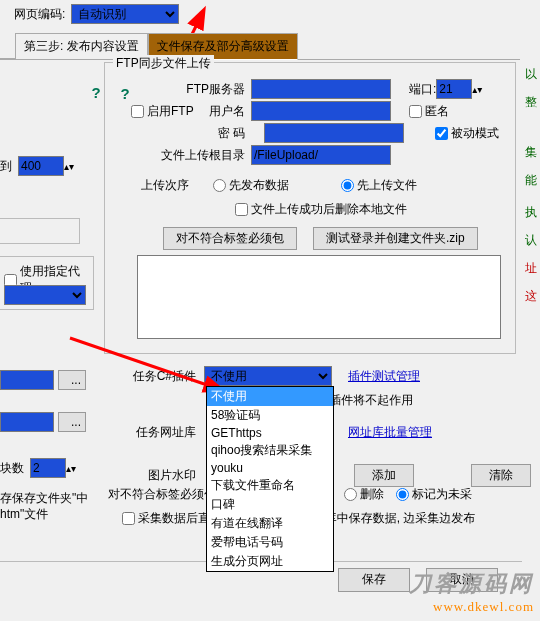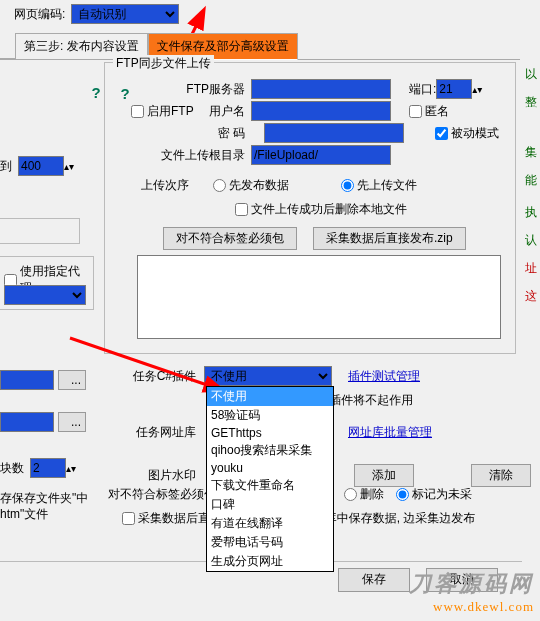--- a/index.html
+++ b/index.html
@@ -2,21 +2,21 @@
 <html><head>
 <meta charset="utf-8">
 <style>
   * { box-sizing: border-box; margin: 0; padding: 0; }
   body { font-family: "SimSun", "Microsoft YaHei", sans-serif; font-size: 12px; color: #000; background: #f0f0f0; width: 540px; height: 621px; position: relative; overflow: hidden; }
   .main-panel { position: absolute; left: 0; top: 0; width: 522px; height: 550px; background: #f0f0f0; }
   .top-row { position: absolute; left: 13; top: 4px; display: flex; align-items: center; gap: 6px; }
   select, input[type="text"] { font-family: inherit; font-size: 12px; background: #1d4ed8; border: 1px solid #7a7a7a; padding: 1px 2px; height: 20px; }
   .tabs { position: absolute; left: 0; top: 32px; display: flex; border-bottom: 1px solid #aaa; width: 520px; }
   .tab { padding: 4px 8px; border: 1px solid #aaa; background: #f0f0f0; position: relative; top: 1px; cursor: pointer; }
-  .tab.active { background: #f97316; border-bottom: 1px solid #fff; }
+  .tab.active { background: #a16207; border-bottom: 1px solid #fff; }
   .groupbox { position: absolute; border: 1px solid #bbb; background: #f0f0f0; }
   .gb-title { position: absolute; top: -8px; left: 8px; background: #f0f0f0; padding: 0 3px; }
   .gb1 { left: 104px; top: 62px; width: 412px; height: 292px; }
   .row { position: absolute; display: flex; align-items: center; }
   .lbl { text-align: right; }
   input[type="checkbox"], input[type="radio"] { vertical-align: middle; margin-right: 3px; }
   .cb-label, .rb-label { display: inline-flex; align-items: center; margin-right: 12px; }
   button.win { font-family: inherit; font-size: 12px; padding: 2px 12px; background: #e1e1e1; border: 1px solid #999; cursor: pointer; }
   .question { position: absolute; width: 20px; height: 20px; font-size: 15px; color: #075; font-weight: bold; cursor: pointer; text-align: center; }
   .textarea-plain { border: 1px solid #7a7a7a; background: #fff; }
@@ -112,21 +112,21 @@
         </label>
     </div>
 
     <label class="cb-label" style="position:absolute; left:130px; top:138px;">
       <input type="checkbox" style=""> 
         <span>文件上传成功后删除本地文件</span>
     </label>
 
     <div class="row" style="left:58px; top:164px; gap:16px;">
       <button class="win">对不符合标签必须包</button>
-      <button class="win">采集数据后直接发布.zip</button>
+      <button class="win">测试登录并创建文件夹.zip</button>
     </div>
 
     <div class="textarea-plain" style="position:absolute; left:32px; top:192px; width:364px; height:84px;"></div>
   </div>
 
   <div class="row" style="left:0px; top:156px;">
     <span>到</span>
     <input type="text" style="width: 46px; margin-left: 6px;" value="400">
       <span style="font-size:10px;">▴▾</span>
   </div>

